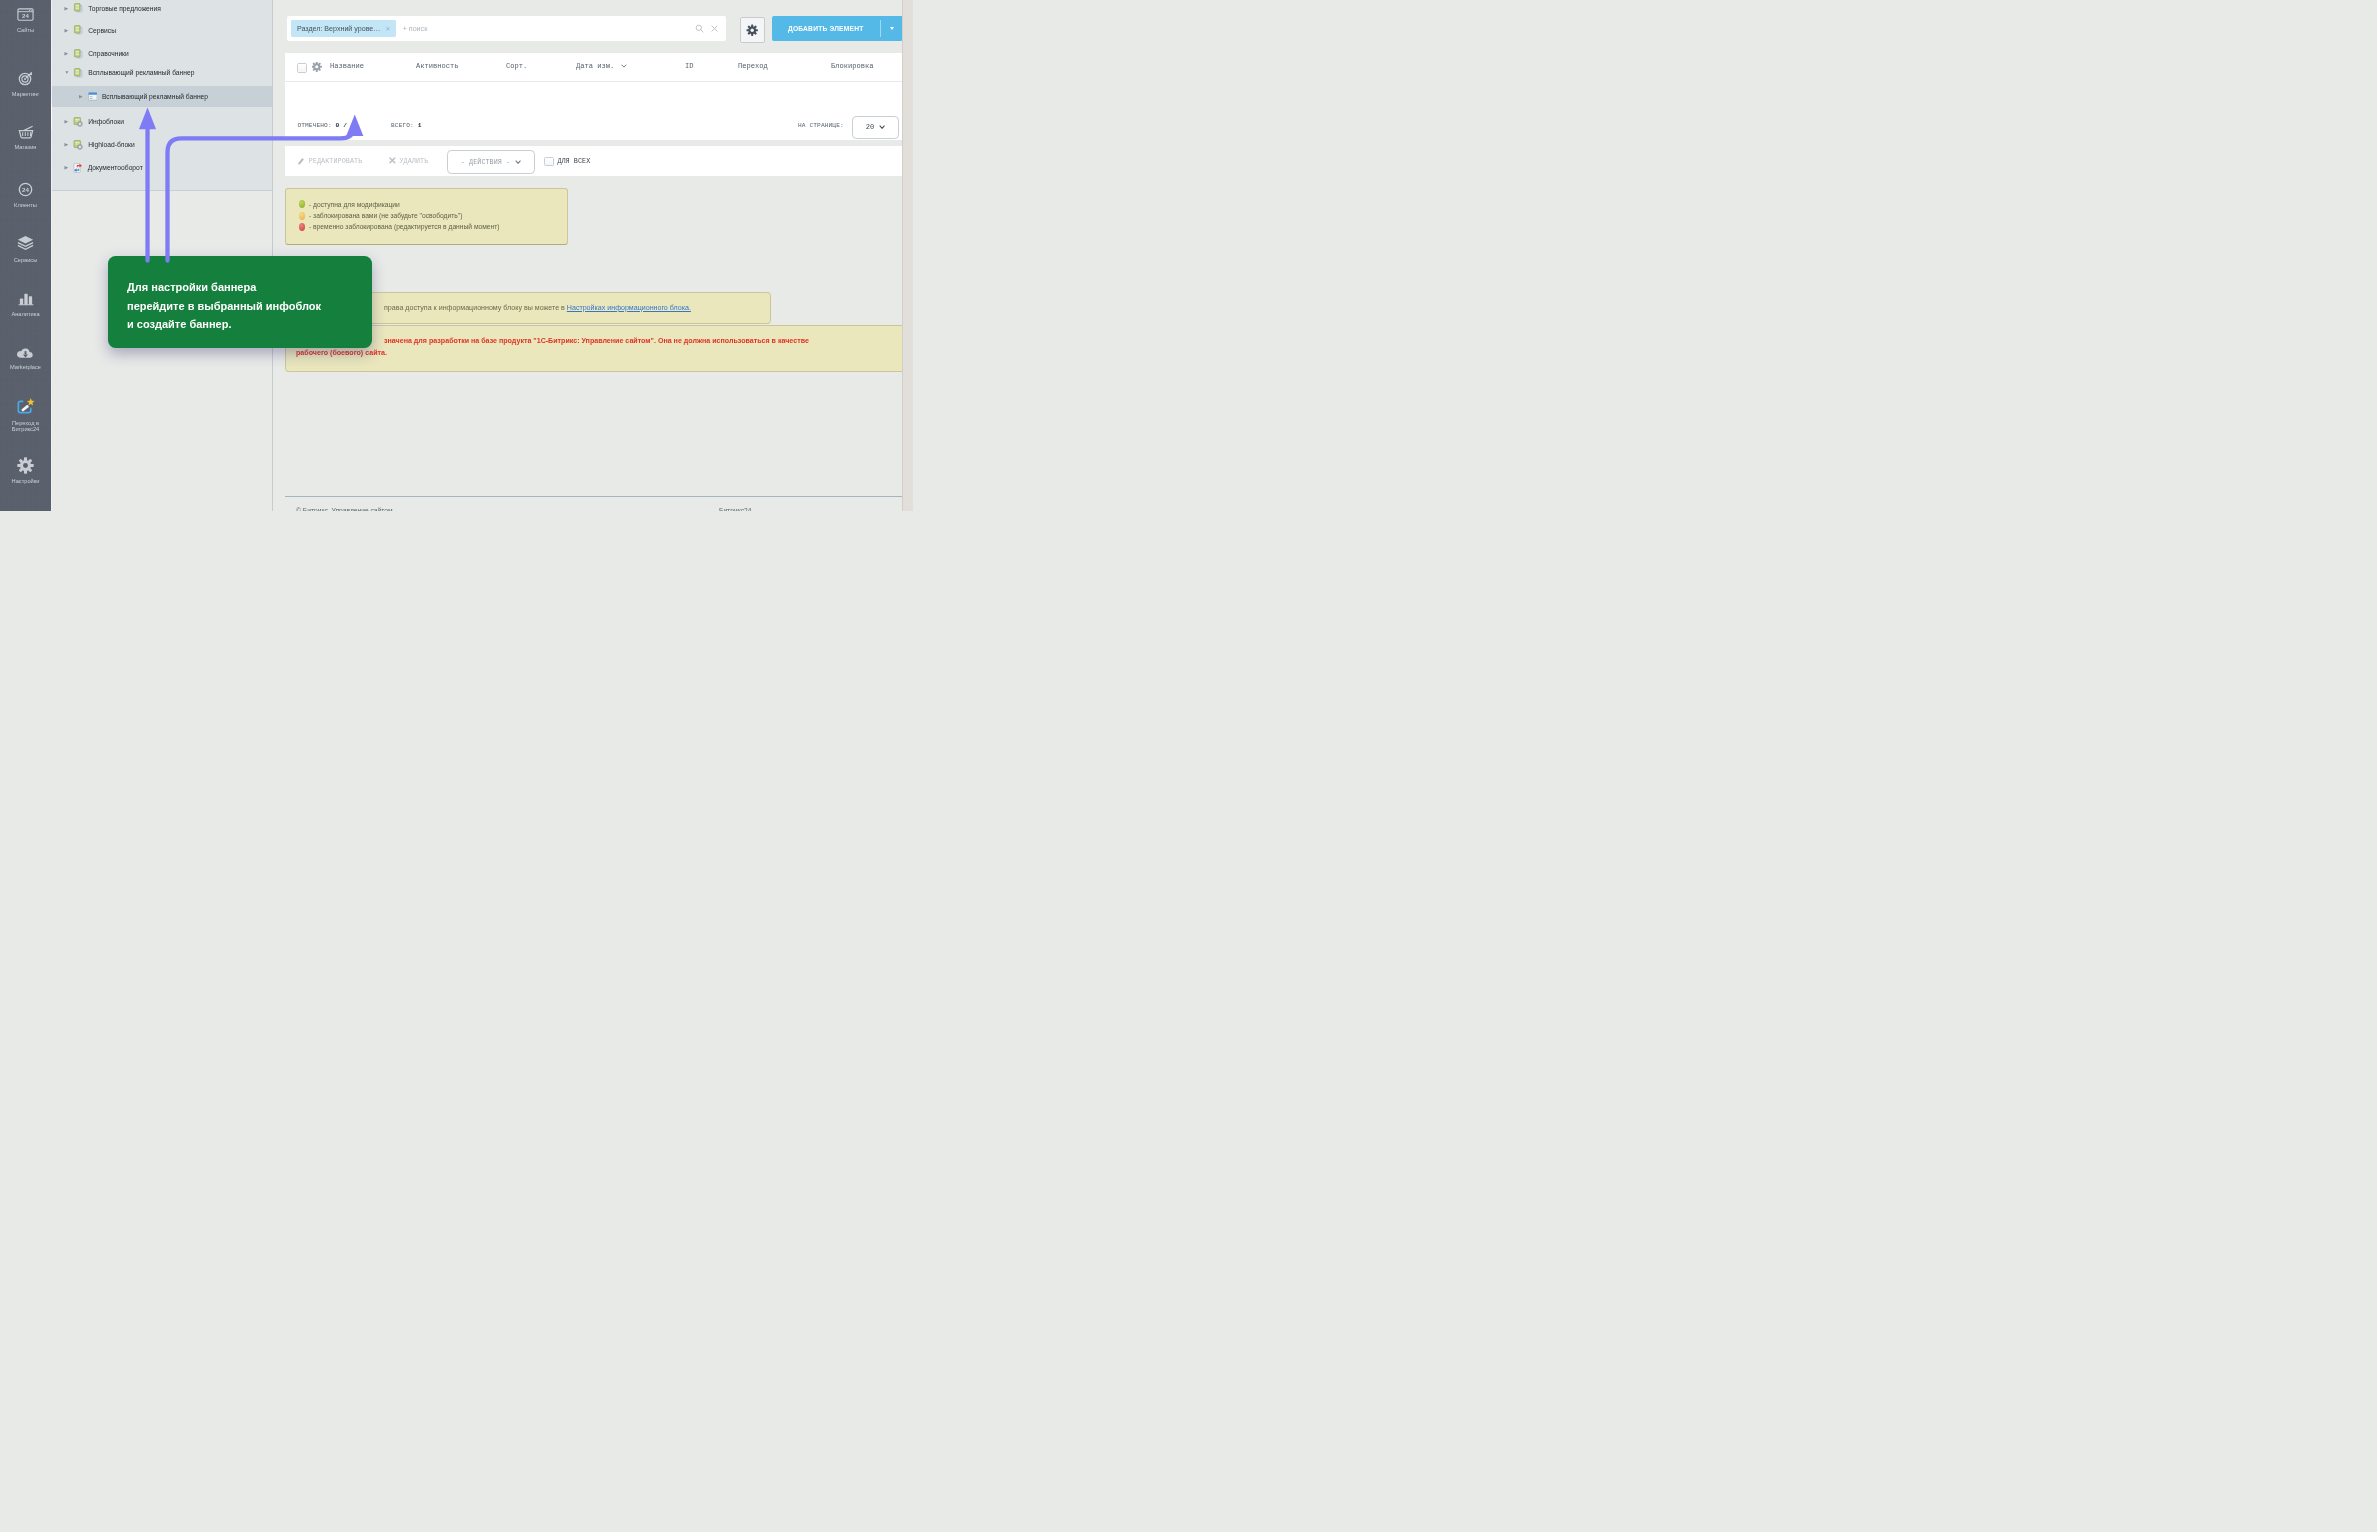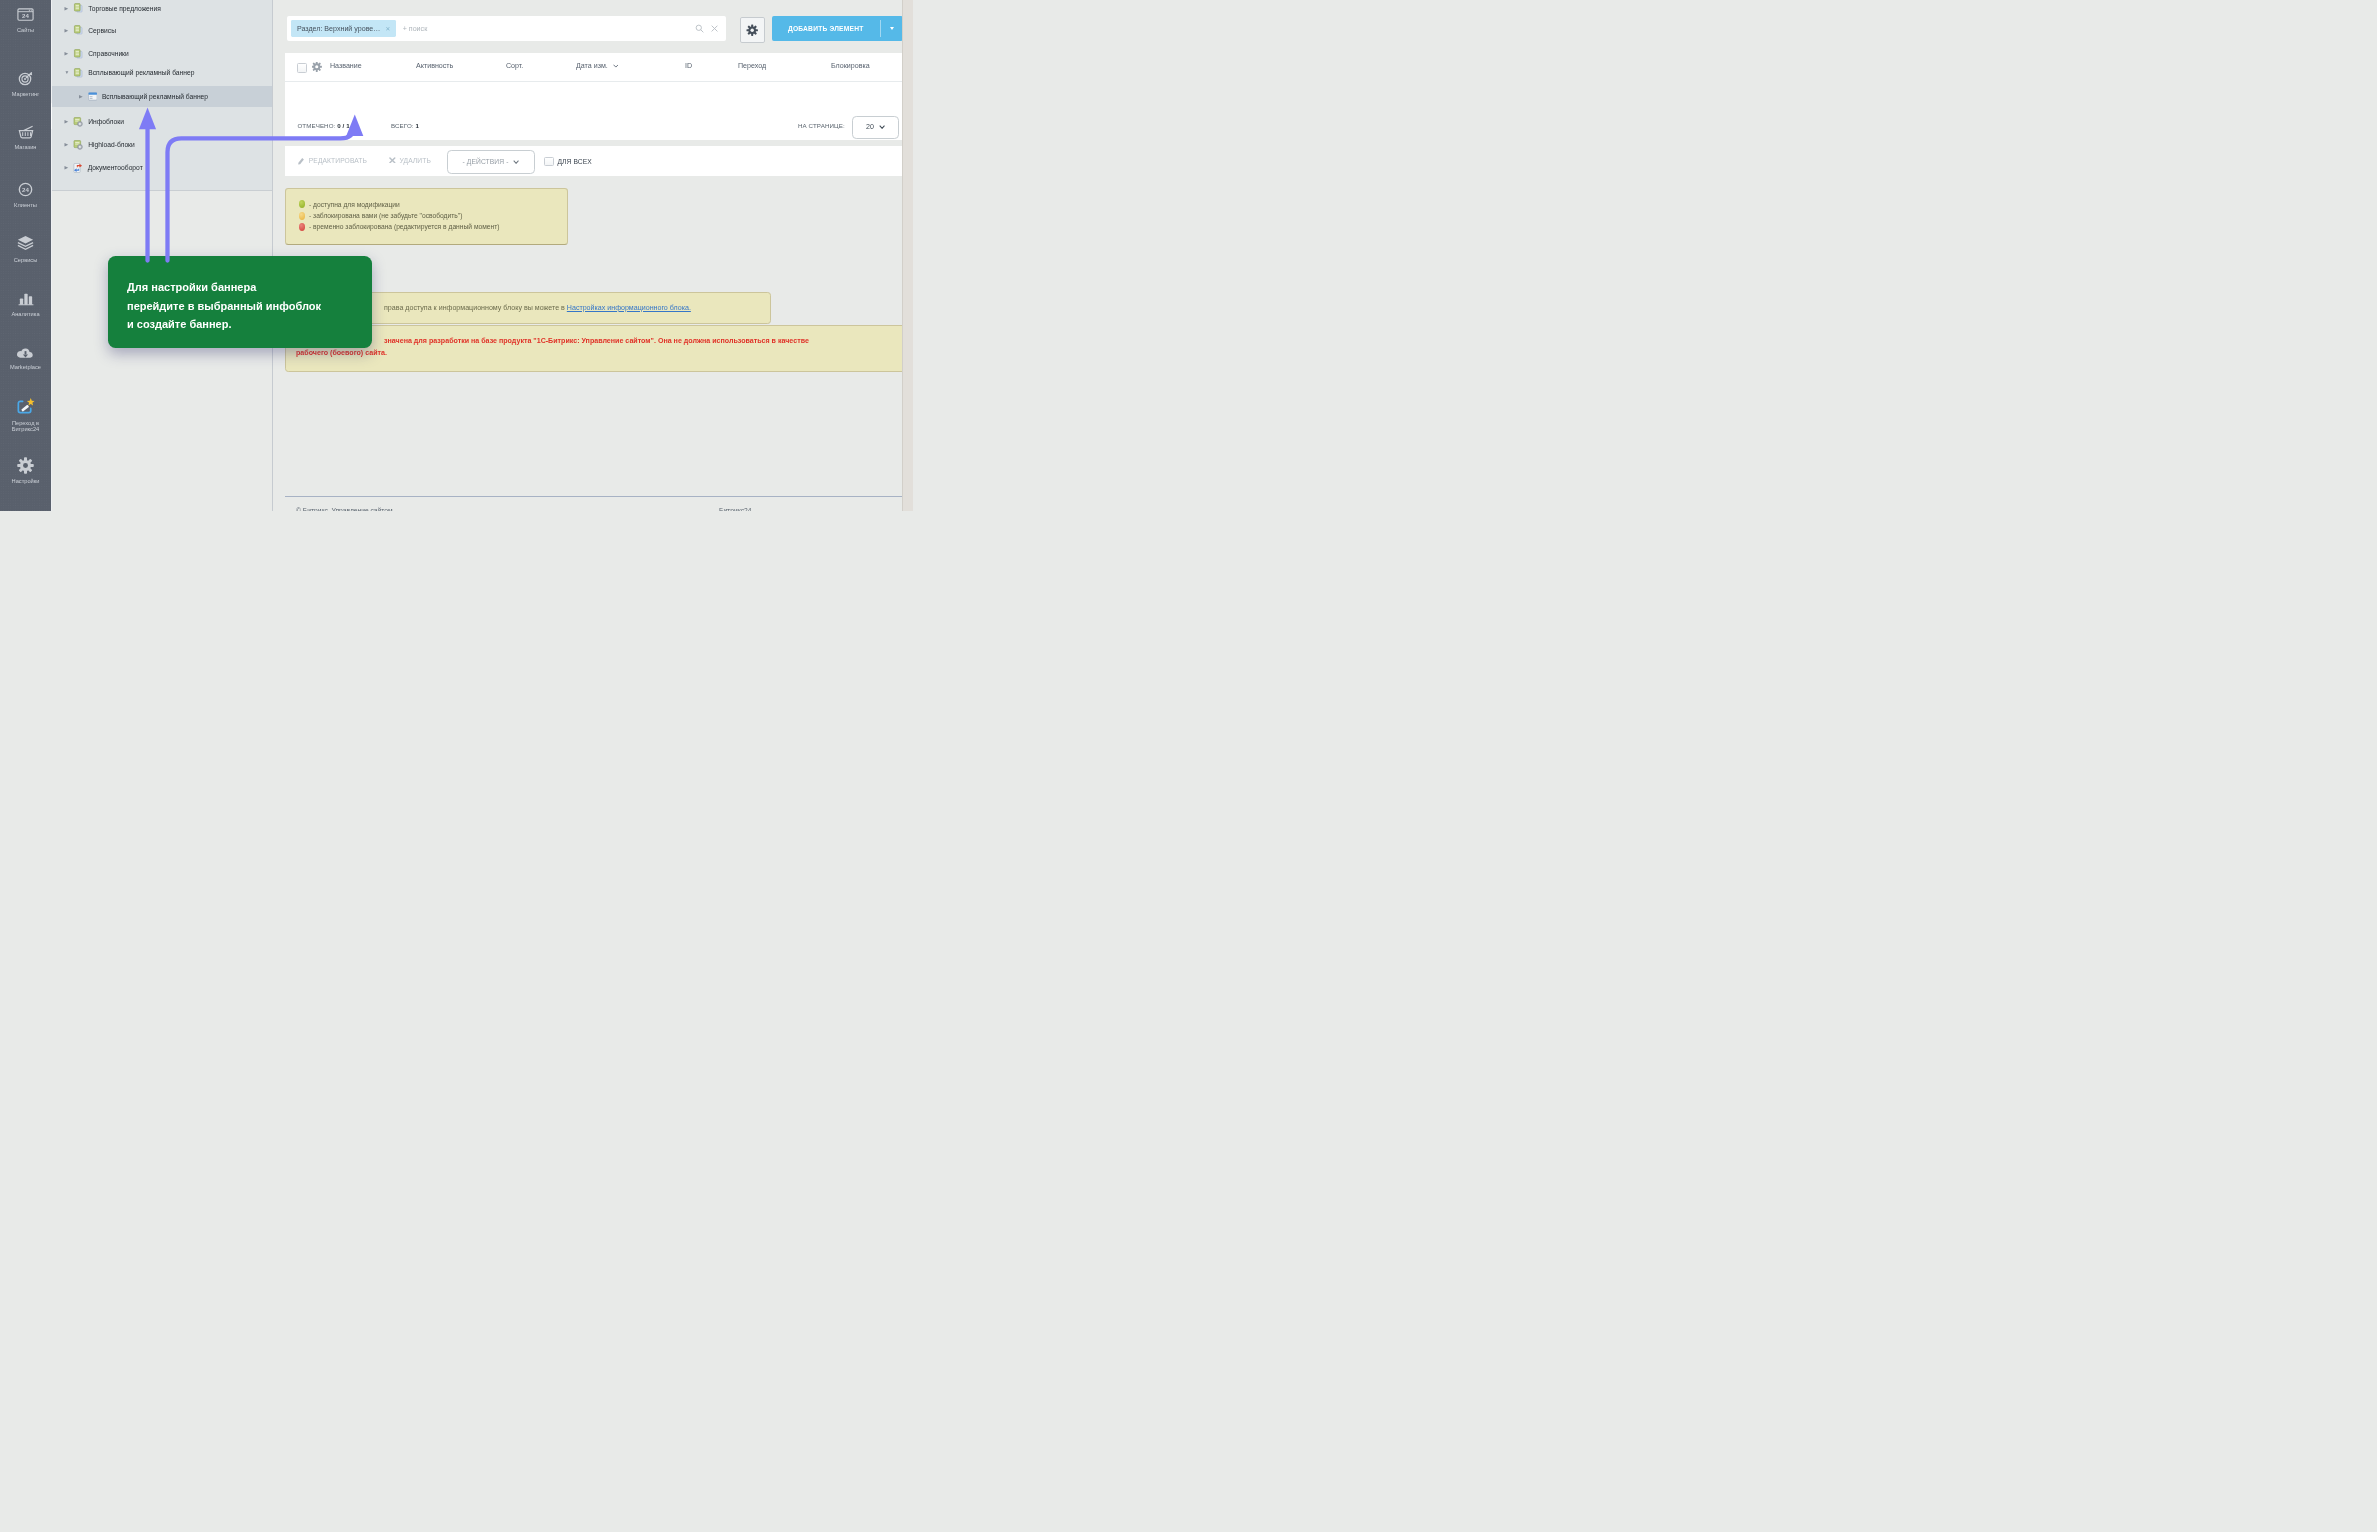--- a/index.html
+++ b/index.html
@@ -35,21 +35,21 @@
   .gear-btn{left:740px;top:17px;width:23px;height:24px;background:#f3f5f6;border:0.5px solid #c6cbcf;border-radius:1.9px;
     display:flex;align-items:center;justify-content:center;cursor:pointer;}
   .add-btn{left:772px;top:16px;width:131px;height:25px;background:#55b9e8;border-radius:1.9px;color:#fff;
     display:flex;align-items:center;cursor:pointer;}
   .add-label{flex:1;text-align:center;font-size:6.7px;font-weight:bold;letter-spacing:0.2px;}
   .add-sep{width:0.5px;height:17px;background:rgba(255,255,255,.45);}
   .add-caret{width:23px;display:flex;align-items:center;justify-content:center;}
   .tri-down{width:0;height:0;border-left:2.9px solid transparent;border-right:2.9px solid transparent;border-top:3.3px solid #fff;}
 
   
-  .panel{background:#fff;}
+  .panel{background:#fff;font-family:Liberation Mono, monospace;}
   .tbl{left:285px;top:53px;width:619px;height:87px;}
   .thead{position:absolute;left:0;top:0;width:619px;height:27.6px;border-bottom:0.5px solid #e7ebed;}
   .trow{position:absolute;left:0;top:27.6px;width:619px;height:31px;border-bottom:0.5px solid #e7ebed;}
   .tfoot{position:absolute;left:0;top:58px;width:619px;height:29px;text-align:right;}
   .hcell{position:absolute;font-size:7.1px;color:#57616e;white-space:nowrap;top:9px;}
   .ccell{position:absolute;font-size:7.1px;color:#3d4752;white-space:nowrap;top:10.5px;}
   .cb{width:7.6px;height:7.6px;border:0.5px solid #c9ced4;border-radius:1.4px;background:linear-gradient(#fff,#f3f5f6);}
   .drag span{display:block;width:8px;height:1.4px;background:#c5cbd1;border-radius:0.5px;margin:1.4px 0;}
   .link{color:#3a6fb7;cursor:pointer;}
   .lockdot{width:7.1px;height:8.6px;border-radius:50%;}

